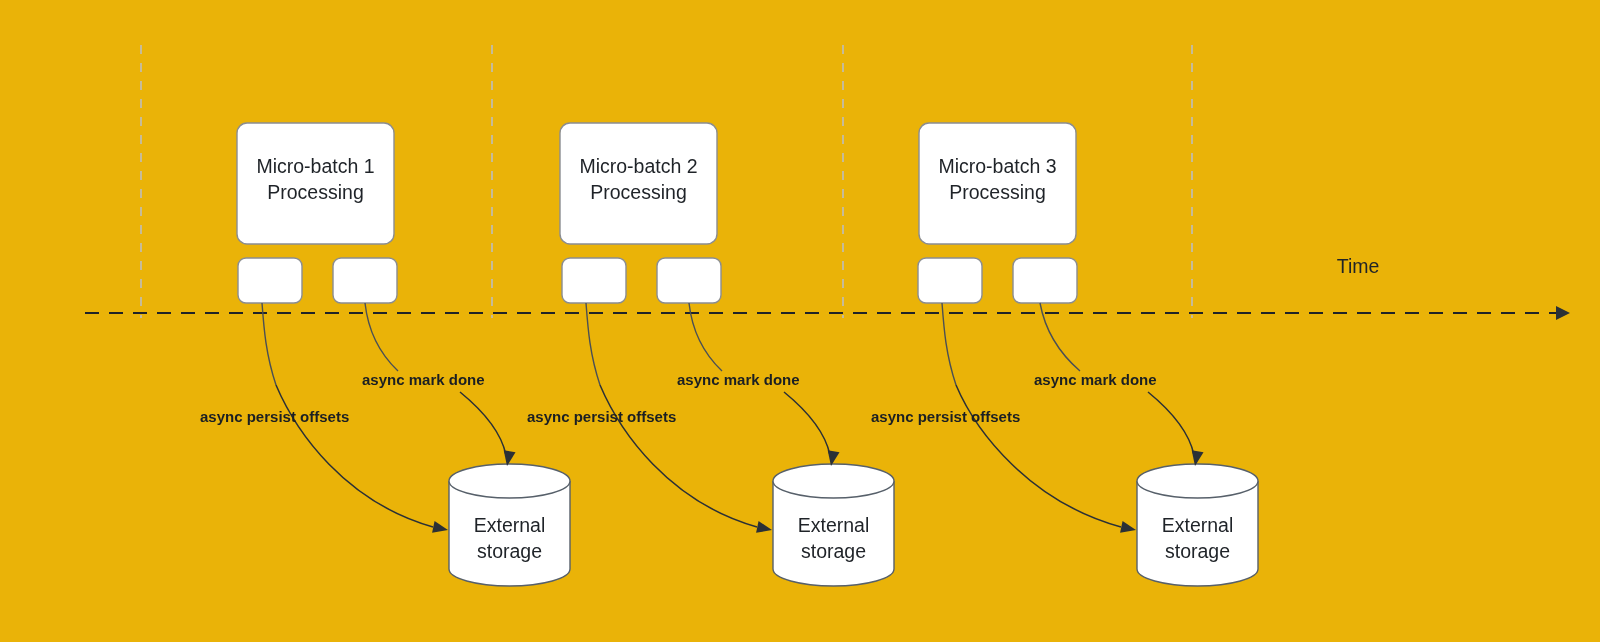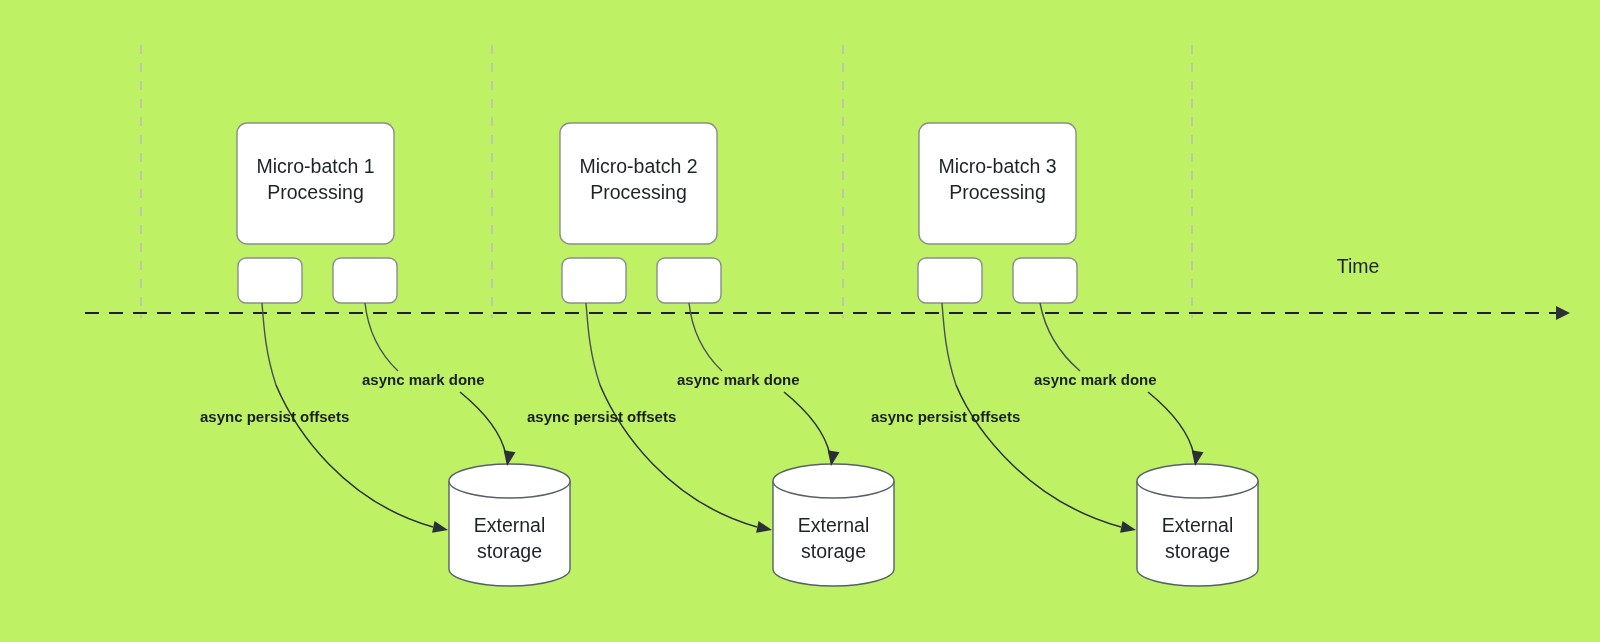--- a/index.html
+++ b/index.html
@@ -4,21 +4,21 @@
 <style>
   html, body {
     margin: 0;
     padding: 0;
     background: #ffffff;
   }
   #canvas {
     position: relative;
     width: 1600px;
     height: 642px;
-    background: #bef264;
+    background: #eab308;
     font-family: "Liberation Sans", sans-serif;
     overflow: hidden;
   }
   #diagram-svg {
     position: absolute;
     left: 0;
     top: 0;
     width: 1600px;
     height: 642px;
   }

